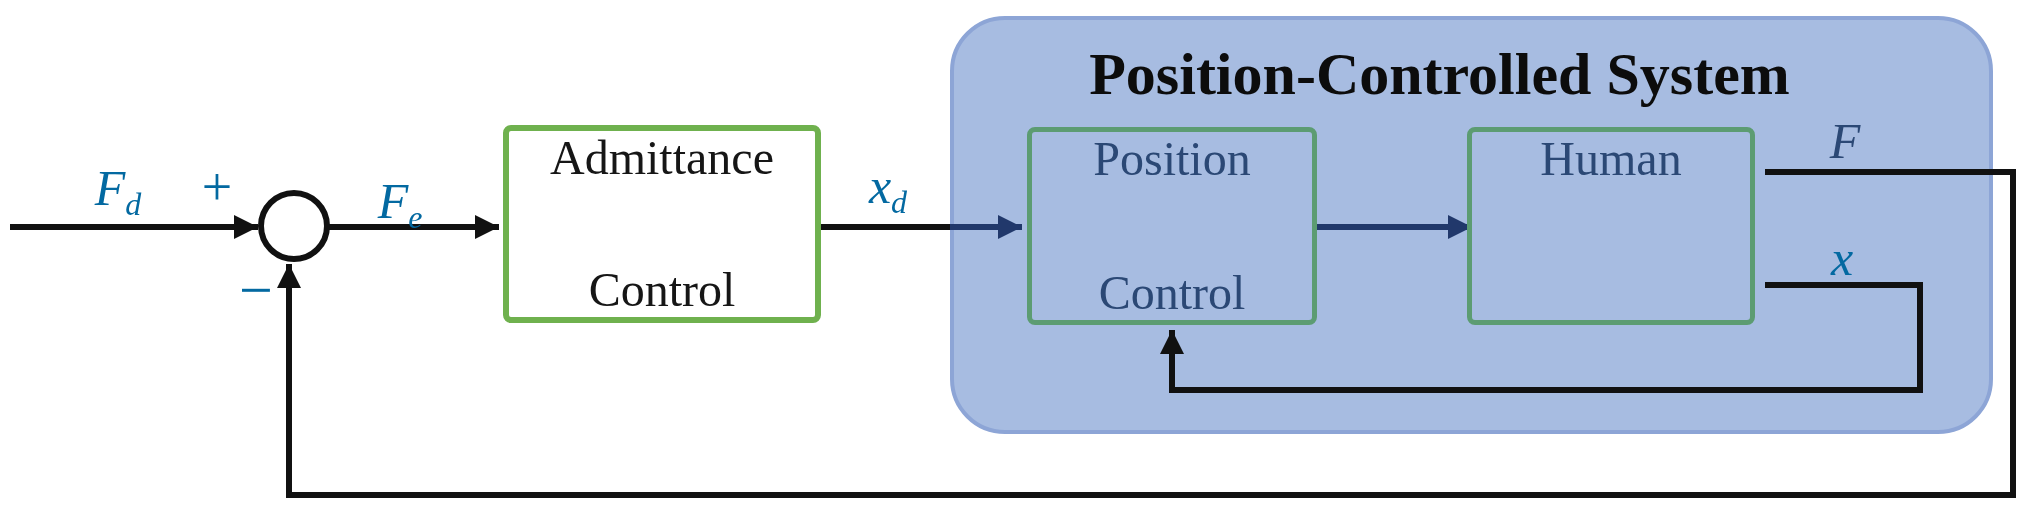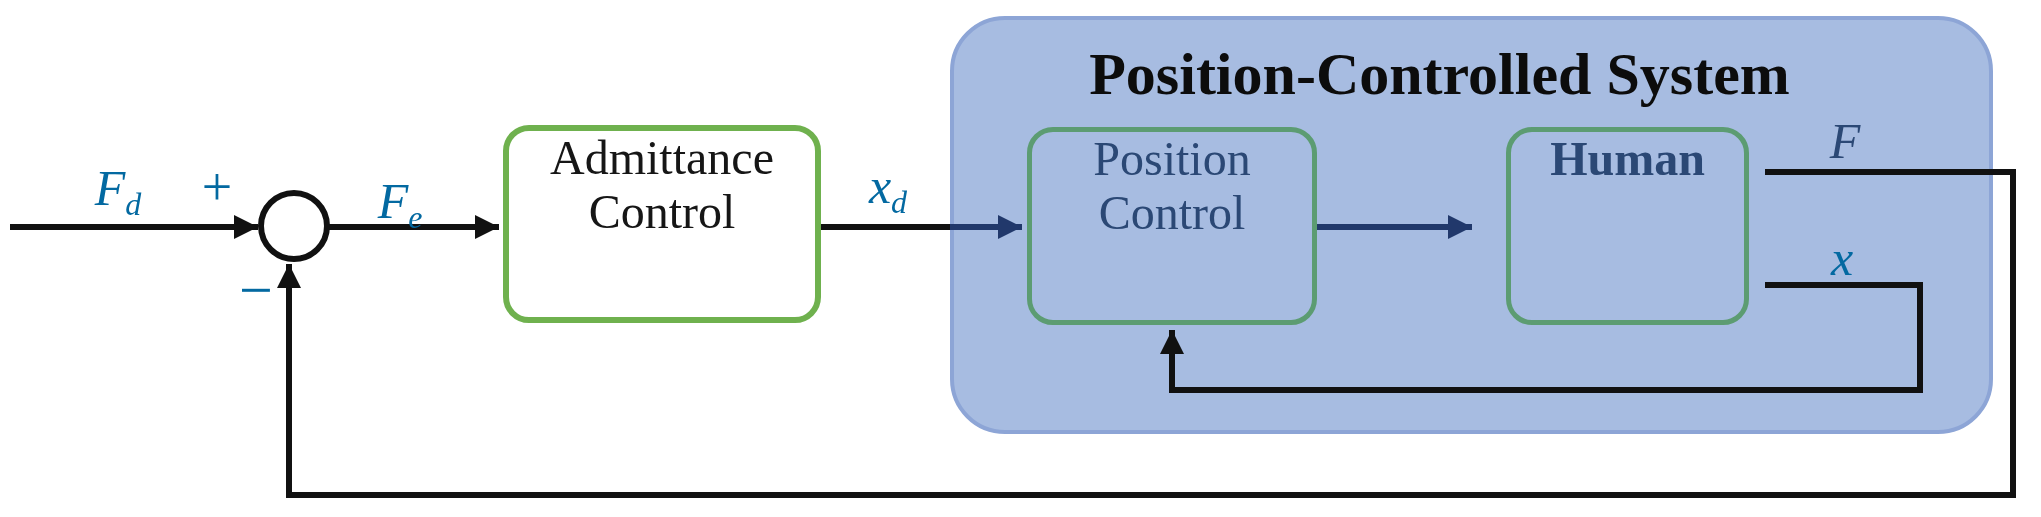--- a/index.html
+++ b/index.html
@@ -28,34 +28,34 @@
     position:absolute;left:950px;top:16px;width:1043px;height:418px;
     background:var(--system-fill);border:4px solid var(--system-border);
     border-radius:55px;box-sizing:border-box;
   }
   .system-title{
     position:absolute;left:950px;top:28px;width:1043px;
     text-align:center;transform:translateX(-32px);
     font-size:60px;font-weight:700;color:#0c0c0c;letter-spacing:0px;margin-top:12px;
   }
   .block{
-    position:absolute;box-sizing:border-box;border-radius:26px;
-    display:flex;flex-direction:column;align-items:center;justify-content:flex-start;
+    position:absolute;box-sizing:border-box;border-radius:8px;
+    display:flex;flex-direction:column;align-items:center;justify-content:space-between;
     text-align:center;font-size:48px;line-height:1.13;
   }
   .block-admittance{
     left:503px;top:125px;width:318px;height:198px;
     background:#ffffff;border:6px solid var(--outer-block-border);color:#161616;
   }
   .block-inner{
     background:transparent;border:5px solid var(--inner-block-border);
     color:var(--navy-text);
   }
   .block-position{left:1027px;top:127px;width:290px;height:198px;}
-  .block-human{left:1506px;top:127px;width:243px;height:198px;font-weight:bold;}
+  .block-human{left:1467px;top:127px;width:288px;height:198px;}
 
   .sig{
     position:absolute;transform:translate(-50%,-50%);
     font-style:italic;font-size:50px;color:#0369a1;white-space:nowrap;
   }
   .sig .sub{font-size:32px;font-style:italic;vertical-align:-10px;}
   .sig-op{font-style:normal;font-size:54px;}
   .sig-fd{left:118px;top:191px;}
   .sig-plus{left:217px;top:187px;}
   .sig-fe{left:400px;top:204px;}

